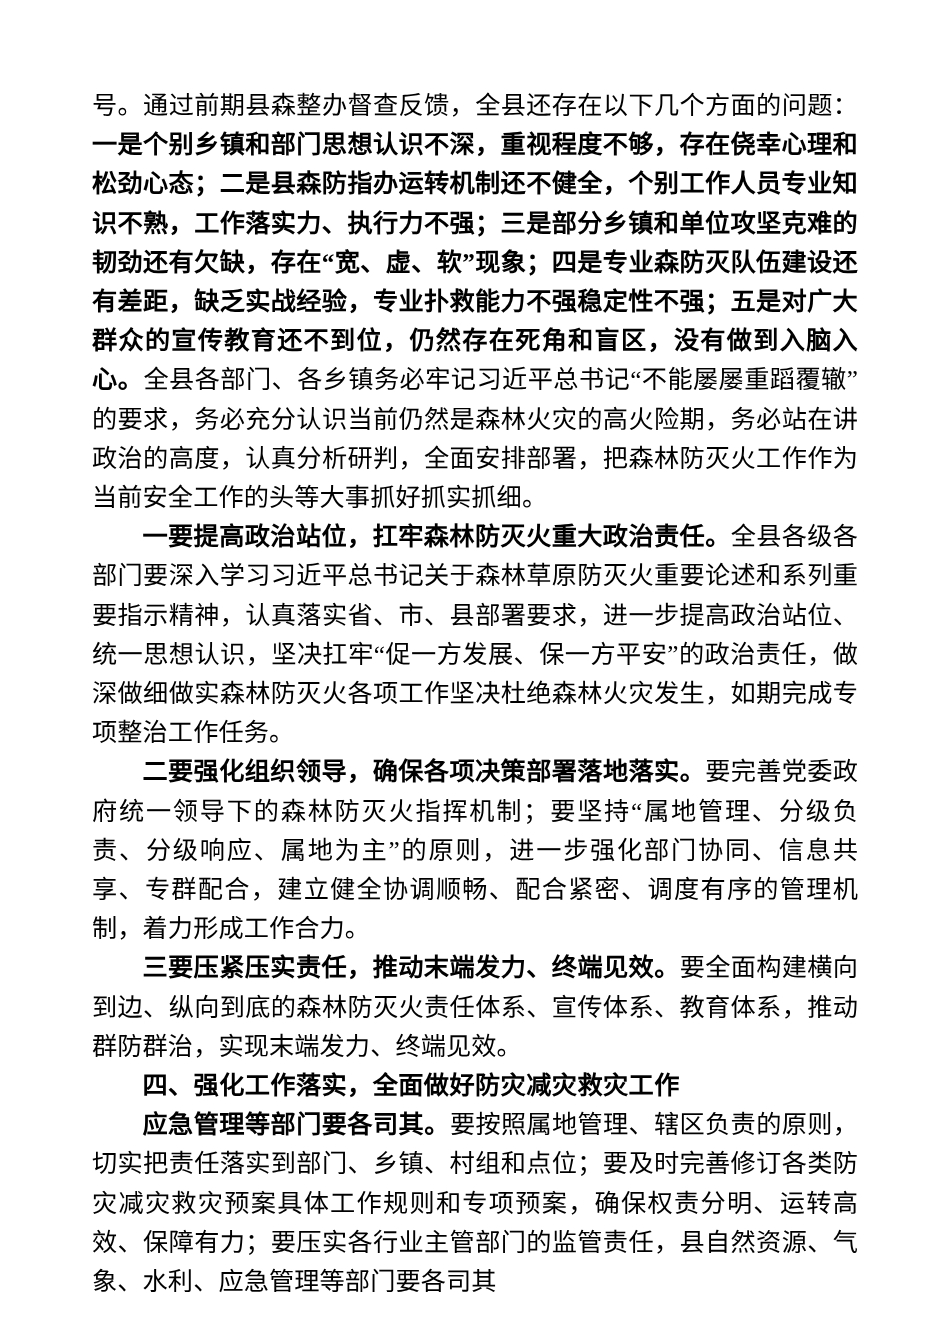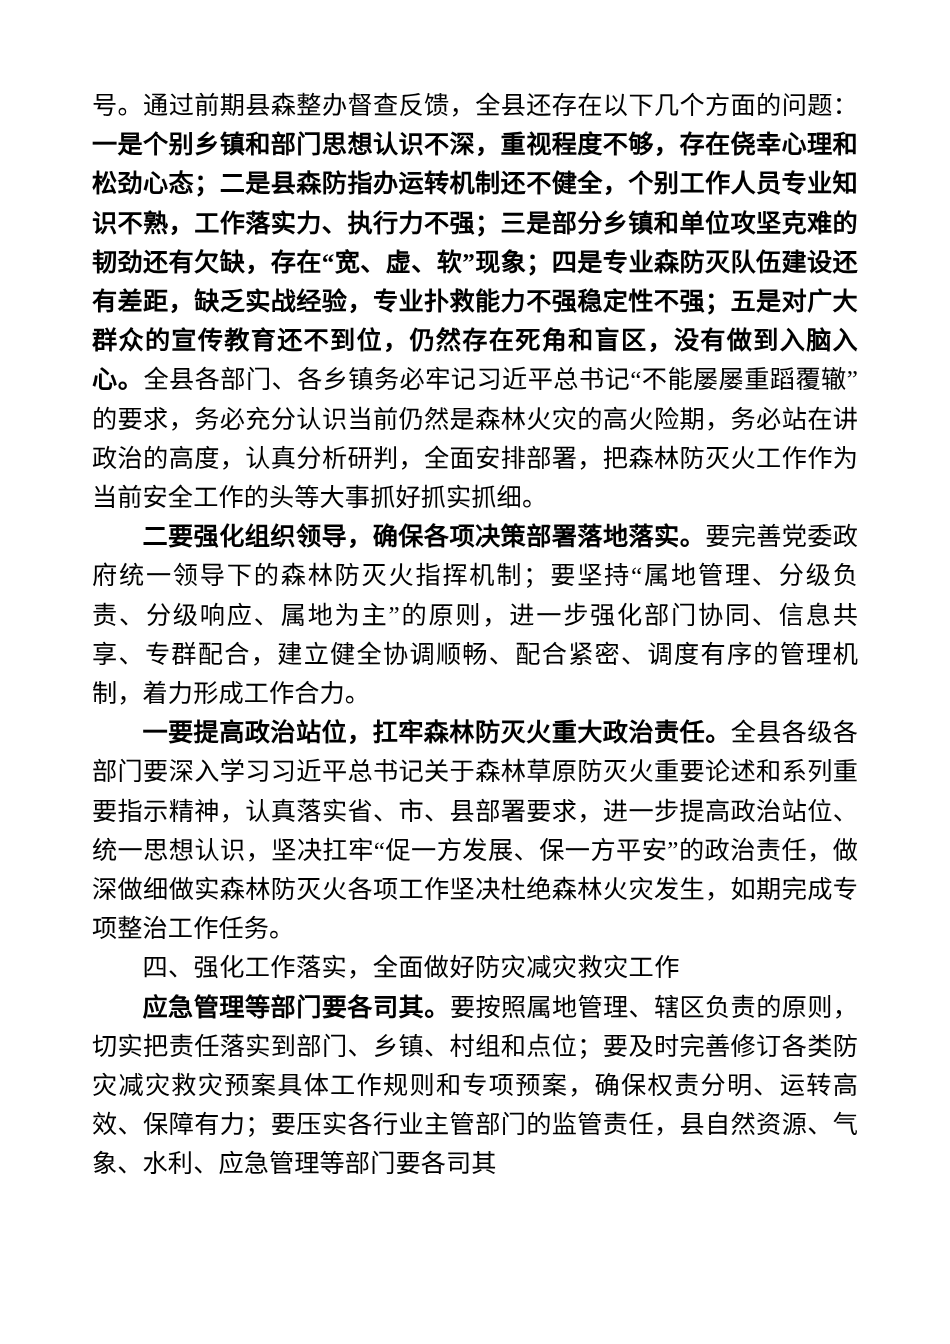--- a/index.html
+++ b/index.html
@@ -59,41 +59,42 @@
     letter-spacing: 0.2px;
   }
 
   
   p.heading {
     margin: 0;
     padding: 0;
     text-indent: 50.4px;
     font-size: 25.2px;
     line-height: 39.2px;
-    font-weight: 400;
+    font-weight: 700;
     font-family: "Liberation Sans", "DejaVu Sans", sans-serif;
     letter-spacing: 0.4px;
     text-align: left;
   }
 
   
   .runon { font-weight: 400; }
 </style>
 </head>
 <body>
 
 <div class="page">
   <div class="text-block">
 
     <p class="para"><span>号。通过前期县森整办督查反馈，全县还存在以下几个方面的问题：</span><span class="lead">一是个别乡镇和部门思想认识不深，重视程度不够，存在侥幸心理和松劲心态；二是县森防指办运转机制还不健全，个别工作人员专业知识不熟，工作落实力、执行力不强；三是部分乡镇和单位攻坚克难的韧劲还有欠缺，存在“宽、虚、软”现象；四是专业森防灭队伍建设还有差距，缺乏实战经验，专业扑救能力不强稳定性不强；五是对广大群众的宣传教育还不到位，仍然存在死角和盲区，没有做到入脑入心。</span><span>全县各部门、各乡镇务必牢记习近平总书记“不能屡屡重蹈覆辙”的要求，务必充分认识当前仍然是森林火灾的高火险期，务必站在讲政治的高度，认真分析研判，全面安排部署，把森林防灭火工作作为当前安全工作的头等大事抓好抓实抓细。</span></p>
 
+    <p class="para indent"><span class="lead">一要提高政治站位，扛牢森林防灭火重大政治责任。</span><span class="runon">全县各级各部门要深入学习习近平总书记关于森林草原防灭火重要论述和系列重要指示精神，认真落实省、市、县部署要求，进一步提高政治站位、统一思想认识，坚决扛牢“促一方发展、保一方平安”的政治责任，做深做细做实森林防灭火各项工作坚决杜绝森林火灾发生，如期完成专项整治工作任务。</span></p>
+
     <p class="para indent"><span class="lead">二要强化组织领导，确保各项决策部署落地落实。</span><span class="runon">要完善党委政府统一领导下的森林防灭火指挥机制；要坚持“属地管理、分级负责、分级响应、属地为主”的原则，进一步强化部门协同、信息共享、专群配合，建立健全协调顺畅、配合紧密、调度有序的管理机制，着力形成工作合力。</span></p>
 
-    <p class="para indent"><span class="lead">一要提高政治站位，扛牢森林防灭火重大政治责任。</span><span class="runon">全县各级各部门要深入学习习近平总书记关于森林草原防灭火重要论述和系列重要指示精神，认真落实省、市、县部署要求，进一步提高政治站位、统一思想认识，坚决扛牢“促一方发展、保一方平安”的政治责任，做深做细做实森林防灭火各项工作坚决杜绝森林火灾发生，如期完成专项整治工作任务。</span></p>
-
+    <p class="para indent"><span class="lead">三要压紧压实责任，推动末端发力、终端见效。</span><span class="runon">要全面构建横向到边、纵向到底的森林防灭火责任体系、宣传体系、教育体系，推动群防群治，实现末端发力、终端见效。</span></p>
 
     <p class="heading">四、强化工作落实，全面做好防灾减灾救灾工作</p>
 
 
     <p class="para indent"><span class="lead">应急管理等部门要各司其。</span><span class="runon">要按照属地管理、辖区负责的原则，切实把责任落实到部门、乡镇、村组和点位；要及时完善修订各类防灾减灾救灾预案具体工作规则和专项预案，确保权责分明、运转高效、保障有力；要压实各行业主管部门的监管责任，县自然资源、气象、水利、应急管理等部门要各司其</span></p>
 
   </div>
 </div>
 
 </body></html>

